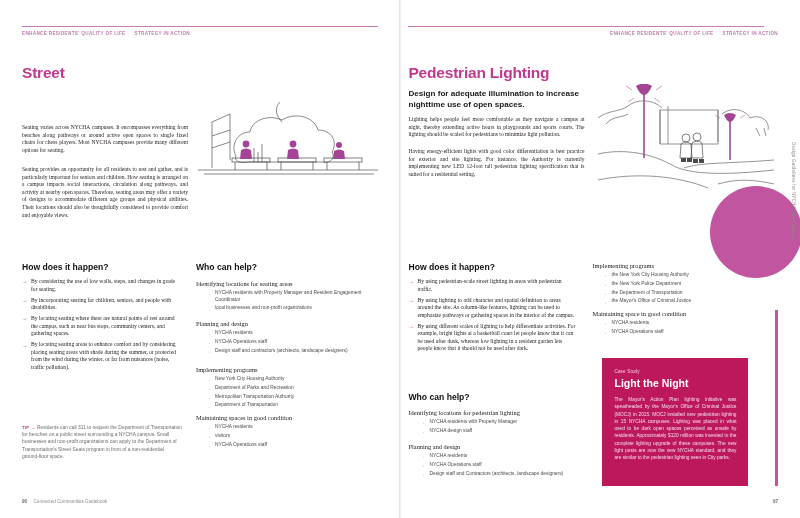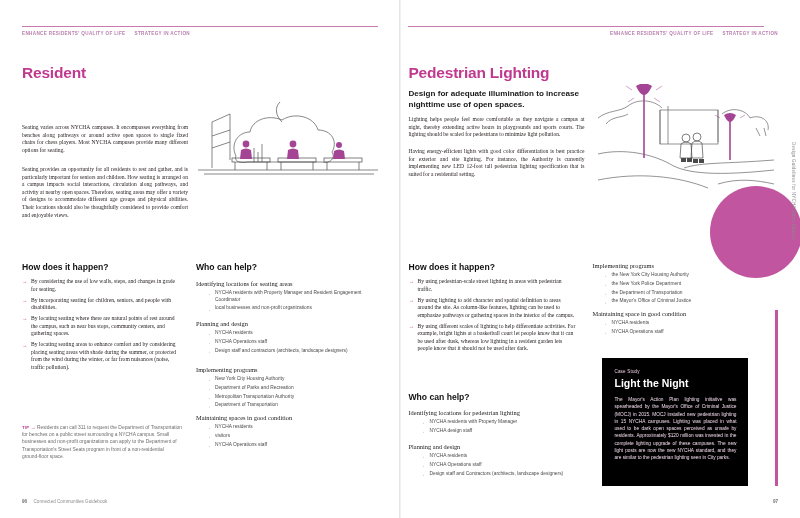--- a/index.html
+++ b/index.html
@@ -45,21 +45,21 @@
   ul.alist.sans li{font-family:"Liberation Sans",sans-serif;font-size:4.85px;line-height:6.6px;color:#4a4a4a;margin-bottom:2.2px;}
   ul.alist.sans li .arw{font-size:4.6px;top:.2px;}
 
   
   .tip{position:absolute;font-family:"Liberation Sans",sans-serif;
        font-size:4.9px;line-height:7.2px;color:#6d6d6d;}
   .tip .tip-lbl{color:#c0398f;font-weight:700;font-size:4.3px;letter-spacing:.2px;}
   .tip .tip-arw{color:#c0398f;}
 
   
-  .case{position:absolute;background:#000000;}
+  .case{position:absolute;background:#be185d;}
   .case .cs-kicker{position:absolute;font-size:4.5px;color:#f0cfe5;
                    font-family:"Liberation Sans",sans-serif;letter-spacing:.2px;}
   .case .cs-title{position:absolute;font-size:10.5px;font-weight:700;color:#ffffff;
                   font-family:"Liberation Sans",sans-serif;}
   .case .cs-body{position:absolute;font-size:4.75px;line-height:7.3px;color:#f3dcec;
                  font-family:"Liberation Sans",sans-serif;text-align:justify;}
 
   
   .sidebar-strip{position:absolute;right:22px;top:310px;width:3.5px;height:176px;background:#c2559f;}
   .side-vert{position:absolute;right:4px;top:312px;width:170px;
@@ -83,21 +83,21 @@
 
 <div class="spread">
 
   <div class="page page-left">
 
     <div class="rule" style="left:22px;width:356px;"></div>
     <div class="runhead" style="left:22px;">
       <span>ENHANCE RESIDENTS' QUALITY OF LIFE</span><span class="sep"></span><span>STRATEGY IN ACTION</span>
     </div>
 
-    <div class="sect-title" style="left:22px;top:64px;">Resident</div>
+    <div class="sect-title" style="left:22px;top:64px;">Street</div>
 
 
     <div class="body-p" style="left:22px;top:124px;width:166px;">Seating varies across NYCHA campuses. It encompasses everything from benches along pathways or around active open spaces to single fixed chairs for chess players. Most NYCHA campuses provide many different options for seating.</div>
     <div class="body-p" style="left:22px;top:166px;width:166px;">Seating provides an opportunity for all residents to rest and gather, and is particularly important for seniors and children. How seating is arranged on a campus impacts social interactions, circulation along pathways, and activity at nearby open spaces. Therefore, seating areas may offer a variety of designs to accommodate different age groups and physical abilities. Their locations should also be thoughtfully considered to provide comfort and enjoyable views.</div>
 
     <svg class="illo" style="left:196px;top:92px;" width="184" height="112" viewBox="0 0 184 112">
       <g fill="none" stroke="#555" stroke-width="0.7">
         <path d="M40 64 C34 52 42 40 54 40 C56 28 72 22 86 28 C98 20 118 24 122 38 C136 38 142 50 136 60 C140 66 134 72 126 70 L52 70 C42 72 38 68 40 64 Z"></path>
         <path d="M86 30 C80 24 78 16 84 10"></path>
         <path d="M58 56 L58 70 M62 60 L62 70 M66 52 L66 70"></path>

